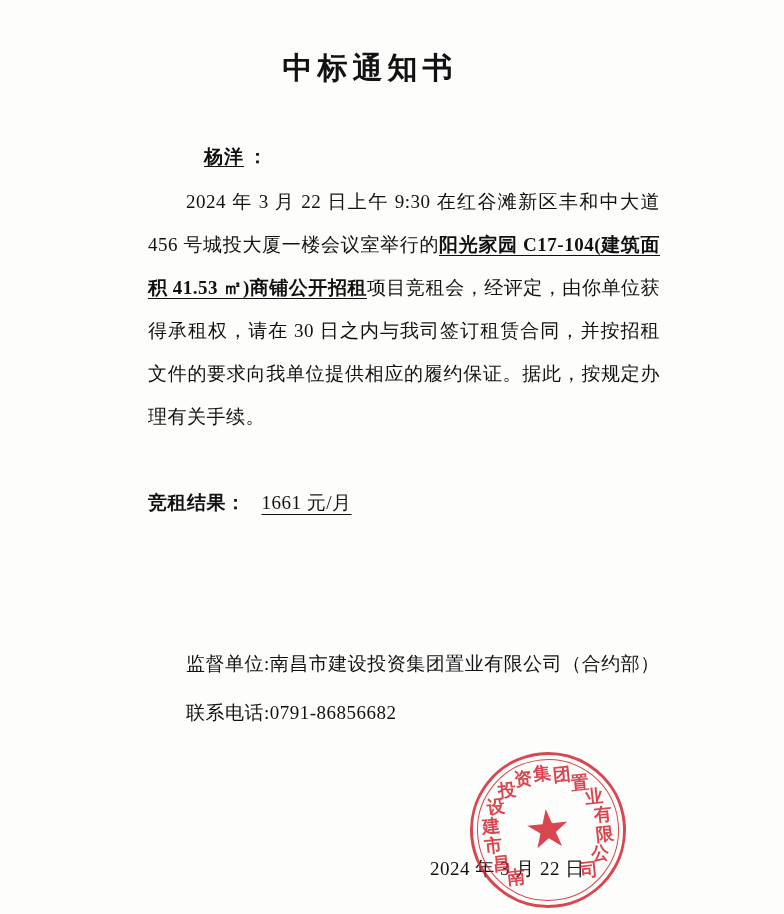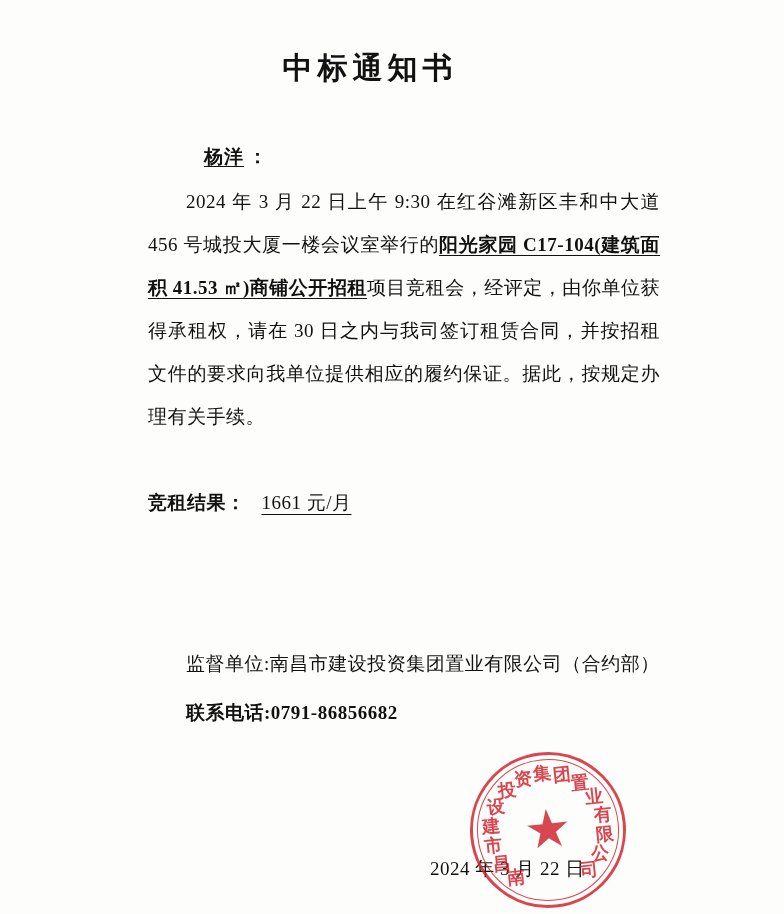--- a/index.html
+++ b/index.html
@@ -92,21 +92,21 @@
 
   #para2 { top: 560px; }
 
   .info-line {
     position: absolute;
     left: 186px;
     font-size: 19px;
     letter-spacing: 0.5px;
   }
   #supervisor { top: 631px; margin-top: 20px; }
-  #phone { top: 700px; font-weight: bold; }
+  #phone { top: 700px; }
 
   .signature {
     position: absolute;
     left: 280px;
     font-size: 19px;
     letter-spacing: 0.5px;
   }
   #sign-org { top: 816px; }
   #sign-date { top: 856px; left: 430px; }
 

